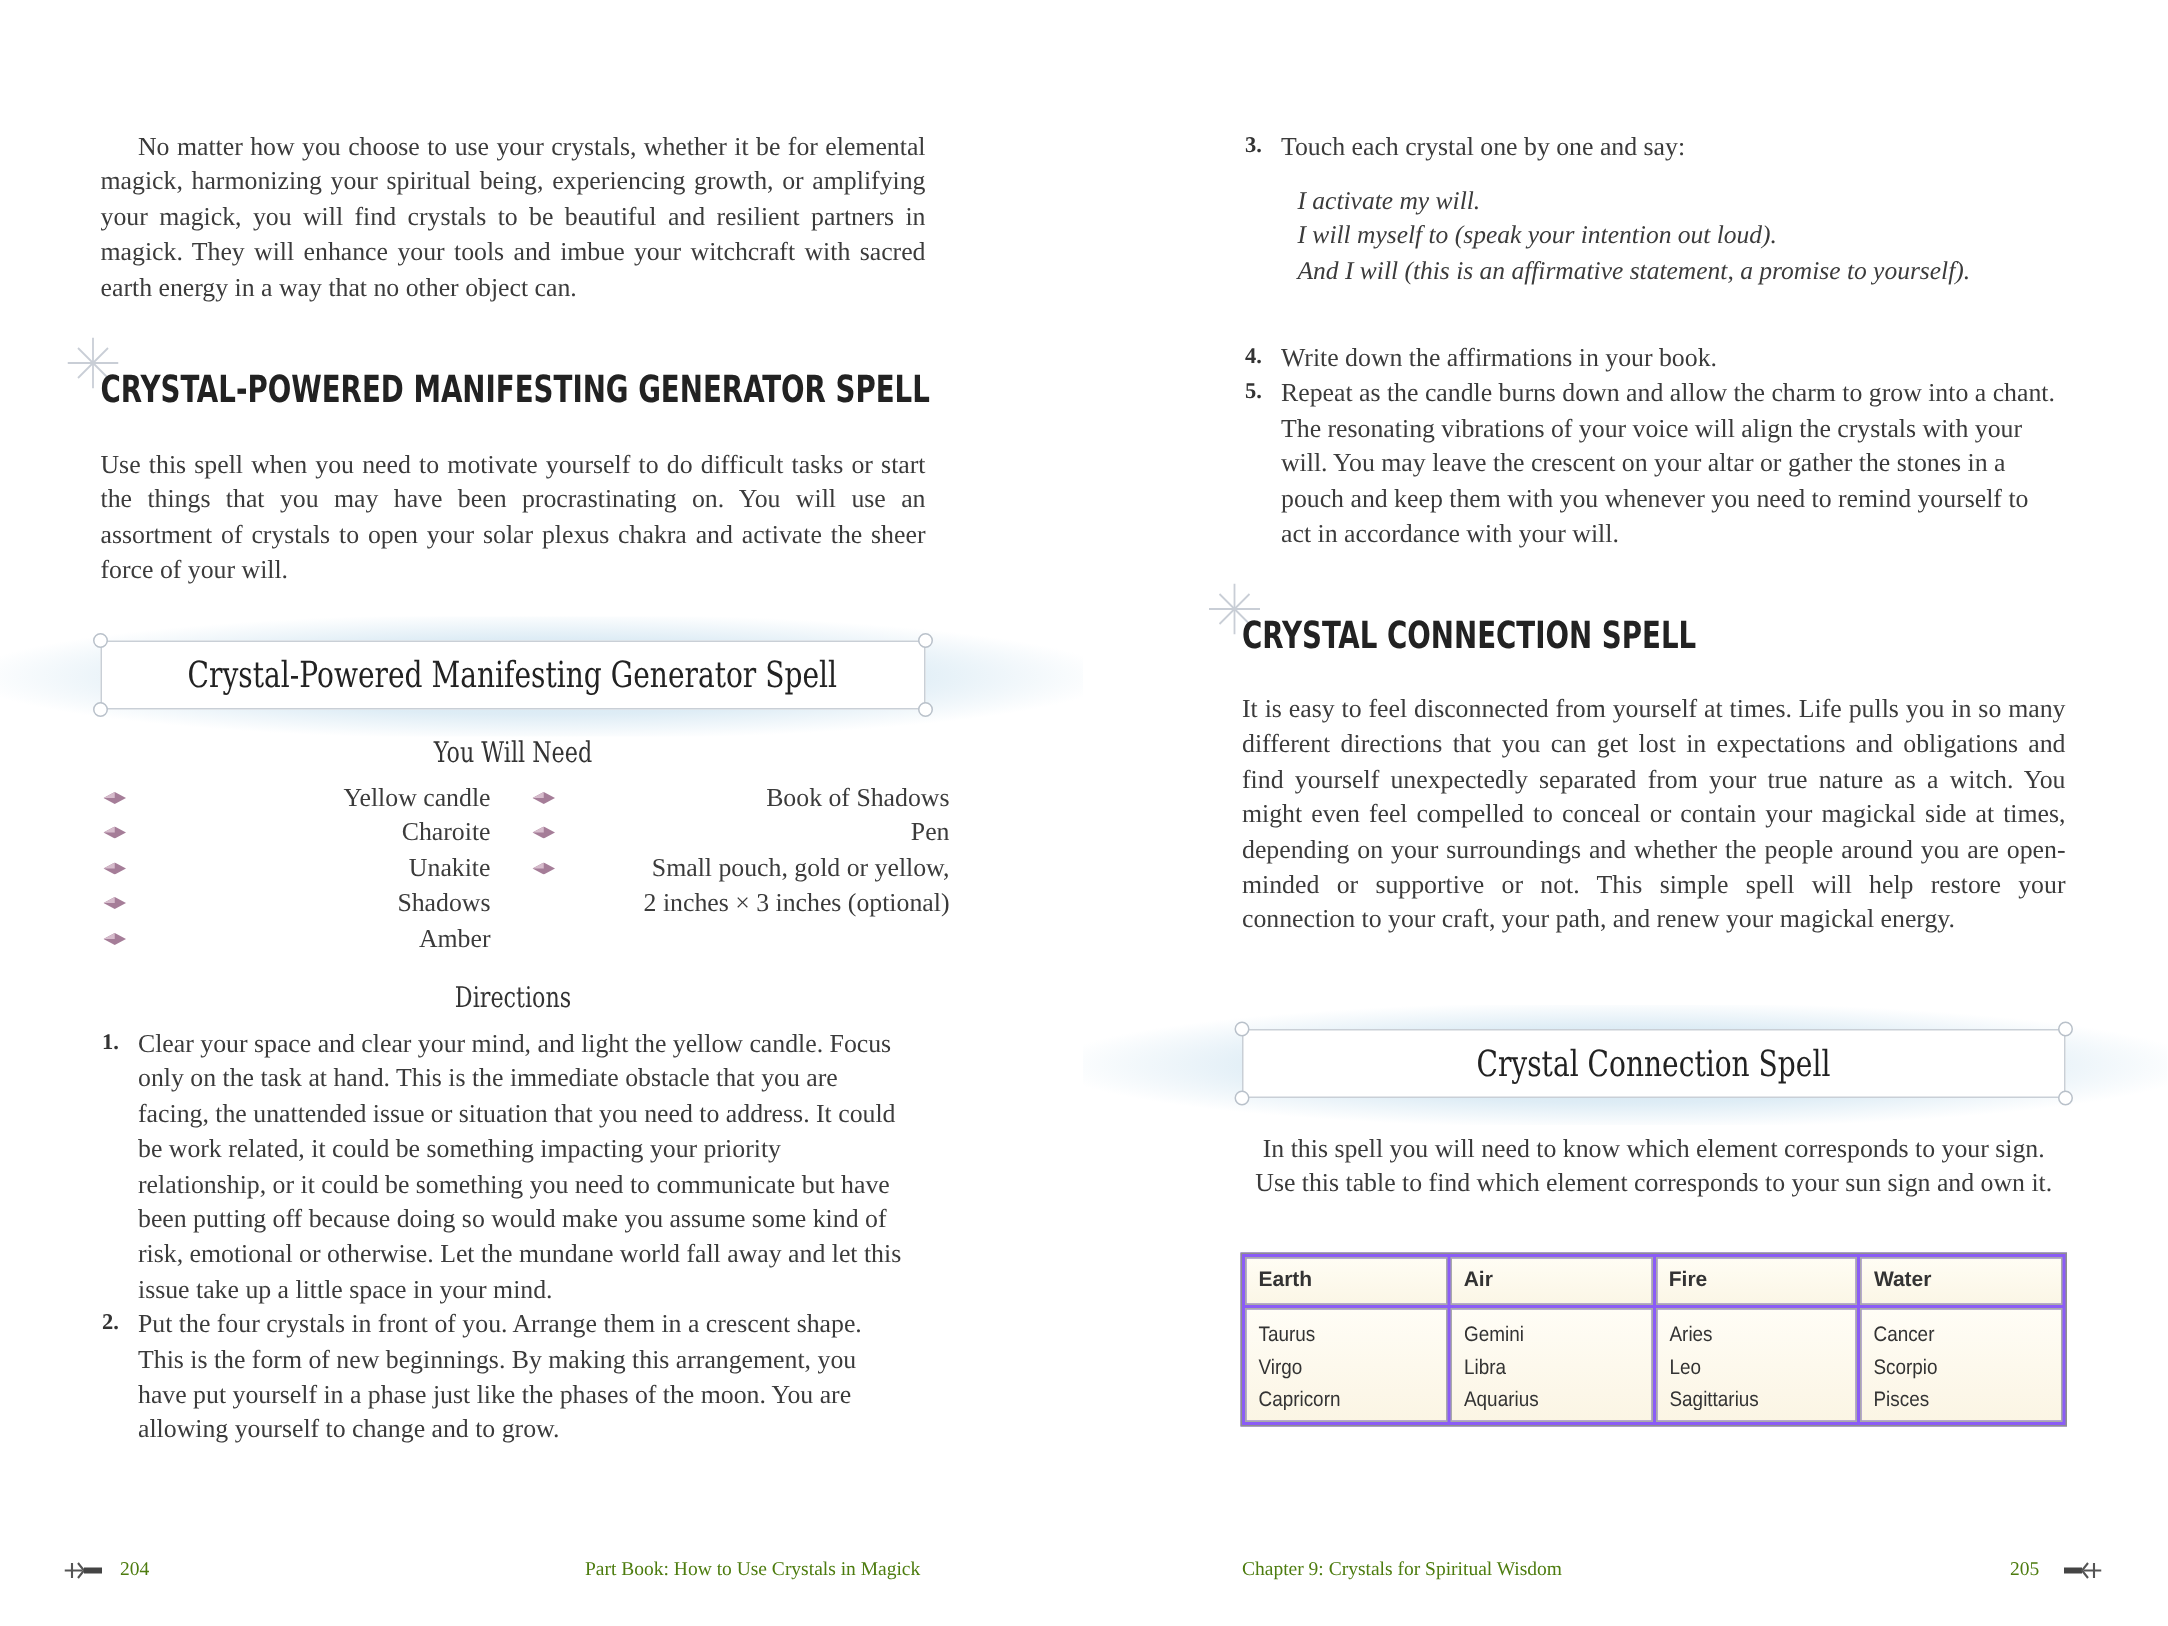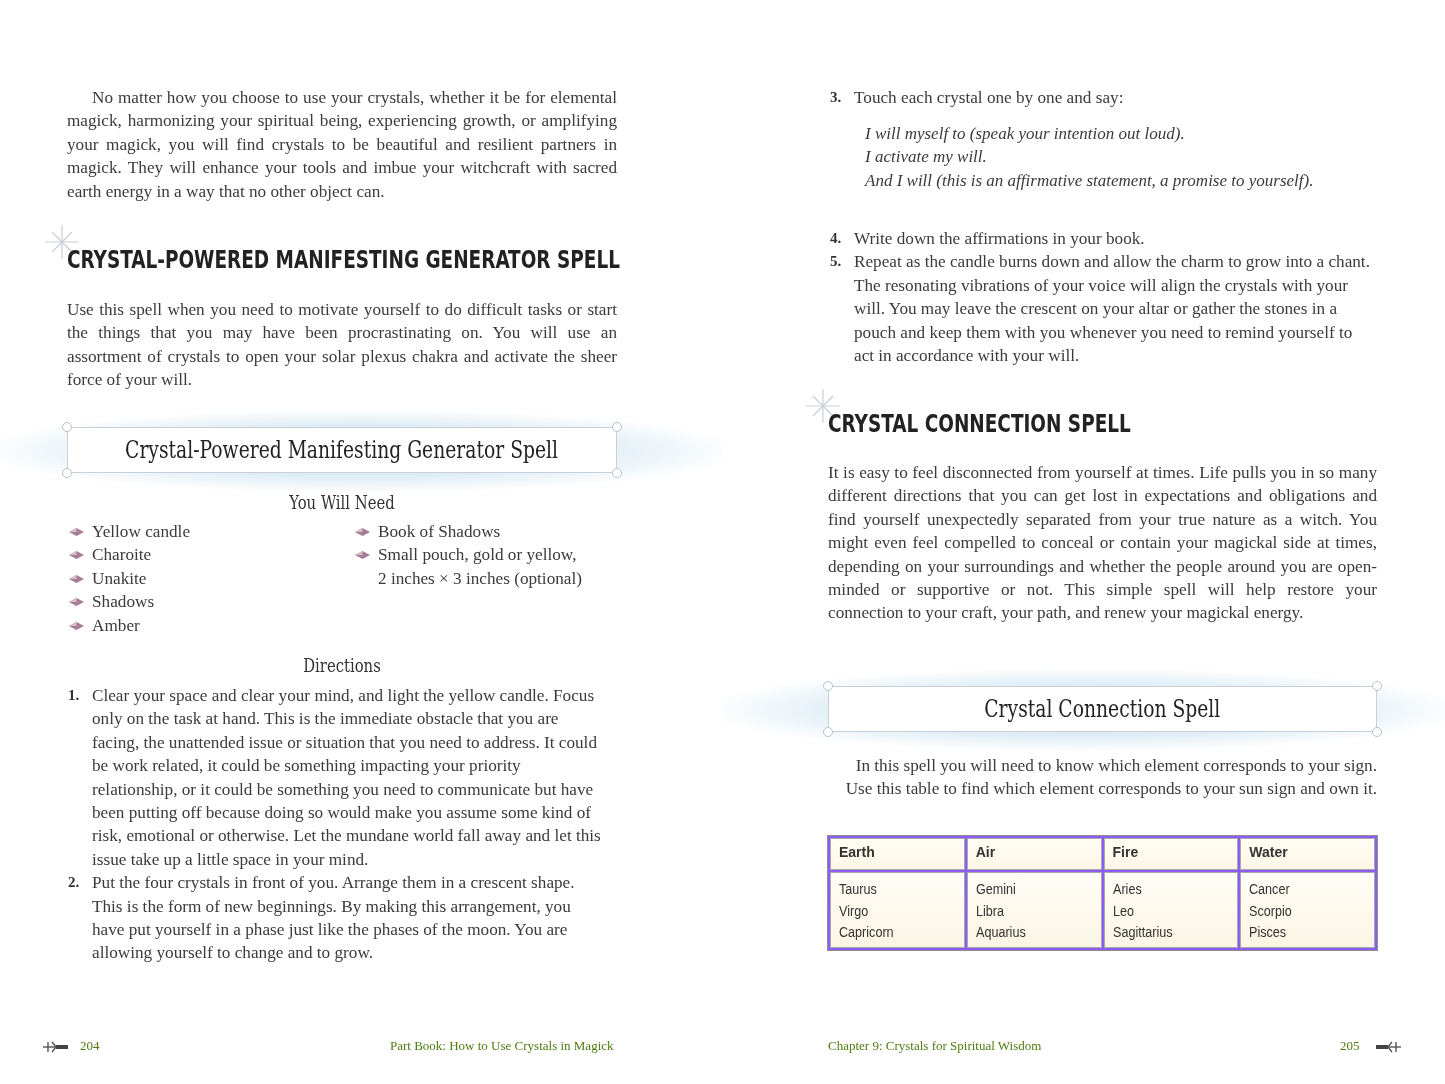--- a/index.html
+++ b/index.html
@@ -4,42 +4,42 @@
 <style>
   html, body { margin:0; padding:0; background:#ffffff; }
   body { width:1445px; height:1084px; position:relative; overflow:hidden;
          font-family:"Liberation Serif","DejaVu Serif",serif; color:#3a3a3a; }
   .page { position:absolute; top:13px; height:1084px; }
   .page.left { left:0; width:722px; }
   .page.right { left:722px; width:723px; }
 
   .para { position:absolute; font-size:17.2px; line-height:23.4px; text-align:justify; margin:0; color:#3b3b3b; }
   .para.indent { text-indent:25px; }
-  .para.ragged { text-align:right; }
+  .para.ragged { text-align:center; }
 
   .section-heading { position:absolute; font-family:"DejaVu Sans Condensed","DejaVu Sans",sans-serif;
        font-stretch:condensed; font-size:25px; letter-spacing:0px; color:#222; margin:0; white-space:nowrap;
        transform:scaleX(0.82); transform-origin:left center; }
   .sparkle { position:absolute; width:34px; height:34px; }
 
   .banner { position:absolute; height:80px; }
   .banner-glow { position:absolute; left:0; right:0; top:0; bottom:0;
        background: radial-gradient(ellipse at center, rgba(196,222,238,0.95) 0%, rgba(214,232,243,0.8) 45%, rgba(255,255,255,0) 75%); }
   .banner-box { position:absolute; background:#fff; border:1.5px solid #c9cfd6; box-sizing:border-box;
        display:flex; align-items:center; justify-content:center; }
   .banner-box .corner { position:absolute; width:8px; height:8px; border:1.3px solid #b9c1ca; border-radius:50%; background:#fff; }
   .banner-box .c-tl { left:-6px; top:-6px; } .banner-box .c-tr { right:-6px; top:-6px; }
   .banner-box .c-bl { left:-6px; bottom:-6px; } .banner-box .c-br { right:-6px; bottom:-6px; }
   .banner-title { font-family:"DejaVu Serif","Liberation Serif",serif; font-size:24px; color:#222;
        transform:scaleX(0.78); white-space:nowrap; }
 
   .subhead { position:absolute; font-family:"DejaVu Serif",serif; font-size:19px; color:#333;
        transform:scaleX(0.78); transform-origin:center; text-align:center; white-space:nowrap; }
 
-  .needs-col { position:absolute; margin:0; padding:0; list-style:none; }
+  .needs-col { position:absolute; margin:0; padding:0; list-style:none;text-align:right; }
   .needs-col li { position:relative; font-size:17.2px; line-height:23.4px; padding-left:25px; color:#3b3b3b; }
   .diamond { position:absolute; left:2px; top:8px; width:15px; height:8px; }
   .needs-col li .cont { display:block; }
 
   .steps { position:absolute; margin:0; padding:0; list-style:none; }
   .steps li { position:relative; font-size:17.2px; line-height:23.4px; padding-left:24px; color:#3b3b3b; }
   .steps li .num { position:absolute; left:0; top:0; font-size:15px; font-weight:bold; color:#333; }
 
   .chant { position:absolute; font-style:italic; font-size:17px; line-height:23.4px; color:#3b3b3b; margin:0; }
   .chant div { white-space:nowrap; }
@@ -111,20 +111,24 @@
   </ul>
 
   <ul class="needs-col" style="left:353px; top:507px; width:280px;">
     <li><svg class="diamond" viewBox="0 0 15 8">
           <polygon points="0,4 7.5,0 15,4 7.5,8" fill="#a57d98"></polygon>
           <polygon points="0,4 7.5,0 7.5,4" fill="#d6bccc"></polygon>
         </svg><span>Book of Shadows</span></li>
     <li><svg class="diamond" viewBox="0 0 15 8">
           <polygon points="0,4 7.5,0 15,4 7.5,8" fill="#a57d98"></polygon>
           <polygon points="0,4 7.5,0 7.5,4" fill="#d6bccc"></polygon>
+        </svg><span>Pen</span></li>
+    <li><svg class="diamond" viewBox="0 0 15 8">
+          <polygon points="0,4 7.5,0 15,4 7.5,8" fill="#a57d98"></polygon>
+          <polygon points="0,4 7.5,0 7.5,4" fill="#d6bccc"></polygon>
         </svg><span>Small pouch, gold or yellow,</span><span class="cont">2 inches × 3 inches (optional)</span></li>
   </ul>
 
   <div class="subhead" style="left:242px; top:641px; width:200px;">Directions</div>
 
   <ol class="steps" style="left:68px; top:671px; width:535px;">
     <li><span class="num">1.</span><span>Clear your space and clear your mind, and light the yellow candle. Focus only on the task at hand. This is the immediate obstacle that you are facing, the unattended issue or situation that you need to address. It could be work related, it could be something impacting your priority relationship, or it could be something you need to communicate but have been putting off because doing so would make you assume some kind of risk, emotional or otherwise. Let the mundane world fall away and let this issue take up a little space in your mind.</span></li>
     <li><span class="num">2.</span><span>Put the four crystals in front of you. Arrange them in a crescent shape. This is the form of new beginnings. By making this arrangement, you have put yourself in a phase just like the phases of the moon. You are allowing yourself to change and to grow.</span></li>
   </ol>
 
@@ -140,22 +144,22 @@
   <span class="footer running" style="left:390px;">Part Book: How to Use Crystals in Magick</span>
 </div>
 
 <div class="page right">
 
   <ol class="steps" style="left:108px; top:73px; width:540px;">
     <li><span class="num">3.</span><span>Touch each crystal one by one and say:</span></li>
   </ol>
 
   <div class="chant" style="left:143px; top:109px;">
+    <div>I activate my will.</div>
     <div>I will myself to (speak your intention out loud).</div>
-    <div>I activate my will.</div>
     <div>And I will (this is an affirmative statement, a promise to yourself).</div>
   </div>
 
   <ol class="steps" style="left:108px; top:214px; width:540px;">
     <li><span class="num">4.</span><span>Write down the affirmations in your book.</span></li>
     <li><span class="num">5.</span><span>Repeat as the candle burns down and allow the charm to grow into a chant. The resonating vibrations of your voice will align the crystals with your will. You may leave the crescent on your altar or gather the stones in a pouch and keep them with you whenever you need to remind yourself to act in accordance with your will.</span></li>
   </ol>
 
   <svg class="sparkle" style="left:84px; top:376px;" viewBox="0 0 34 34">
     <g stroke="#c9ced6" stroke-width="1.2">

